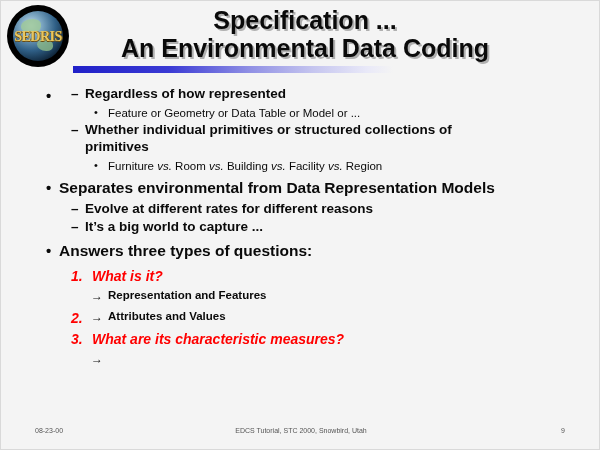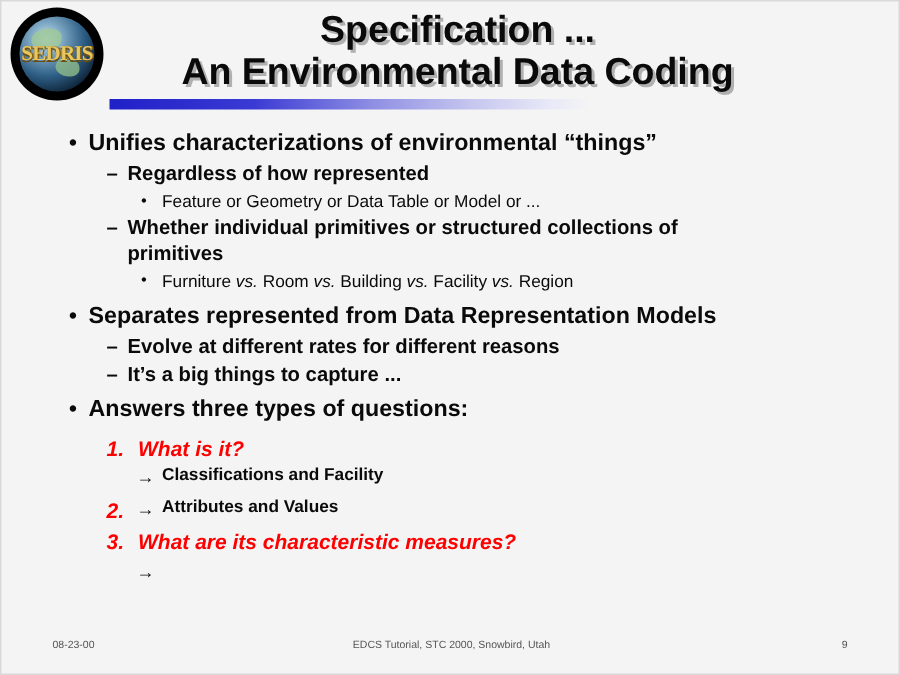--- a/index.html
+++ b/index.html
@@ -216,21 +216,20 @@
   <div id="title">
     <div>Specification ...</div>
     <div>An Environmental Data Coding</div>
   </div>
   <div id="title-rule"></div>
 
   <div id="body">
 
     <div class="line lv1">
       <span class="bullet">•</span>
-      <span class="txt">Unifies characterizations of environmental “things”</span>
     </div>
 
     <div class="line lv2">
       <span class="bullet">–</span>
       <span class="txt">Regardless of how represented</span>
     </div>
 
     <div class="line lv3">
       <span class="bullet">•</span>
       <span class="txt">Feature or Geometry or Data Table or Model or ...</span>
@@ -241,45 +240,45 @@
       <span class="txt">Whether individual primitives or structured collections of primitives</span>
     </div>
 
     <div class="line lv3">
       <span class="bullet">•</span>
       <span class="txt"><span>Furniture </span><span class="ital">vs.</span><span> Room </span><span class="ital">vs.</span><span> Building </span><span class="ital">vs.</span><span> Facility </span><span class="ital">vs.</span><span> Region</span></span>
     </div>
 
     <div class="line lv1">
       <span class="bullet">•</span>
-      <span class="txt">Separates represented from Data Representation Models</span>
+      <span class="txt">Separates environmental from Data Representation Models</span>
     </div>
 
     <div class="line lv2">
       <span class="bullet">–</span>
       <span class="txt">Evolve at different rates for different reasons</span>
     </div>
 
     <div class="line lv2">
       <span class="bullet">–</span>
-      <span class="txt">It’s a big things to capture ...</span>
+      <span class="txt">It’s a big world to capture ...</span>
     </div>
 
     <div class="line lv1">
       <span class="bullet">•</span>
       <span class="txt">Answers three types of questions:</span>
     </div>
 
     <div class="line qnum">
       <span class="bullet">1.</span>
       <span class="txt">What is it?</span>
     </div>
     <div class="line ans">
       <span class="bullet">→</span>
-      <span class="txt">Classifications and Facility</span>
+      <span class="txt">Representation and Features</span>
     </div>
 
     <div class="line qnum">
       <span class="bullet">2.</span>
     </div>
     <div class="line ans">
       <span class="bullet">→</span>
       <span class="txt">Attributes and Values</span>
     </div>
 

